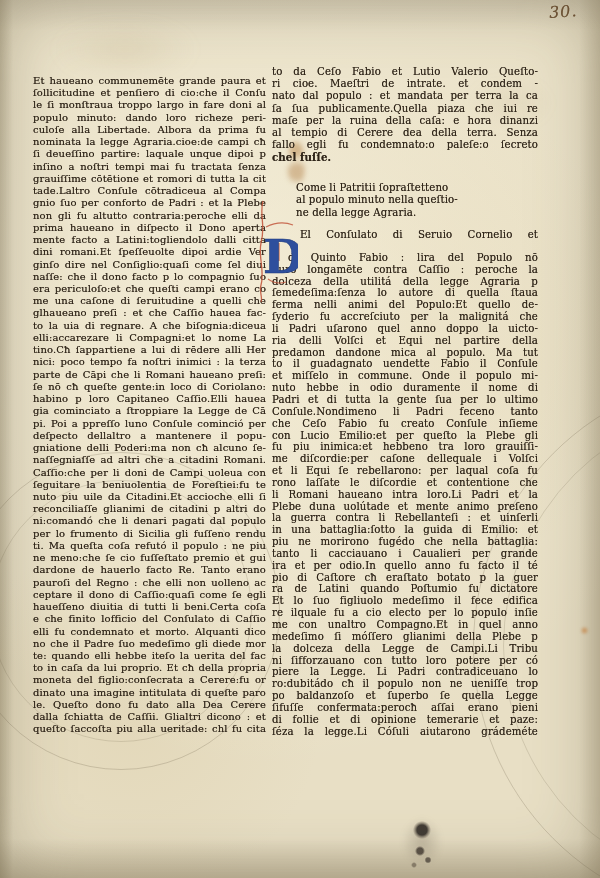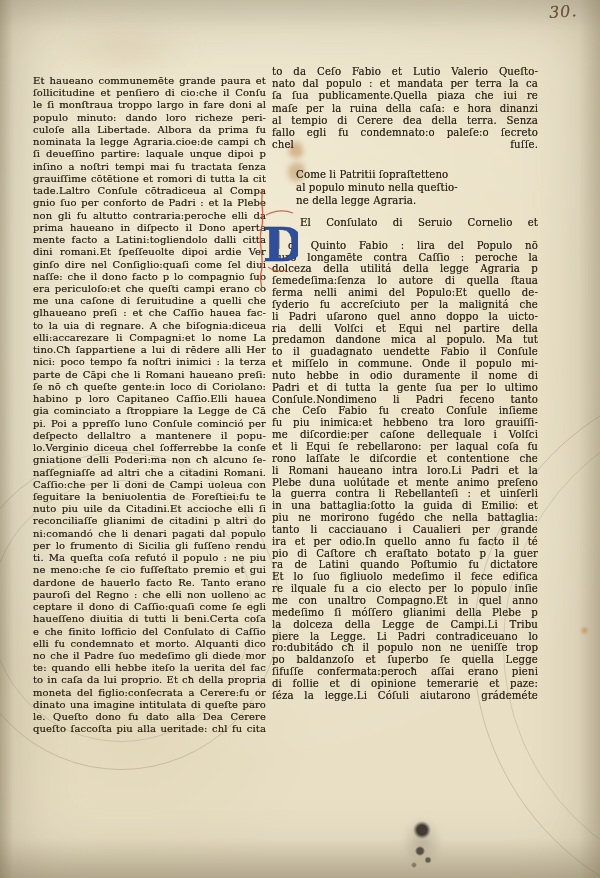--- a/index.html
+++ b/index.html
@@ -19,21 +19,21 @@
     box-shadow:inset 0 0 70px rgba(95,84,58,.38);
   }
   .tcol{position:absolute;}
   .col-left{left:33px;top:75px;width:233px;font-size:10px;line-height:12.24px;}
   .col-right{left:272px;top:66px;width:266px;font-size:10.2px;line-height:12.2px;}
   .tline{
     text-align:justify;text-align-last:justify;
     letter-spacing:.1px;
     text-shadow:0 0 .45px rgba(46,35,24,.65);
   }
-  .seg1 .tline:nth-child(8){text-align-last:left;}
+  .seg1 .tline:nth-child(8){text-align-last:left;font-weight:bold;}
   .heading{margin-top:18px;padding-left:24px;line-height:12.8px;}
   .heading .tline{text-align:left;text-align-last:left;}
   .bodyblock{margin-top:9px;line-height:11.85px;position:relative;}
   .body-lines .tline:nth-child(1){padding-left:28px;}
   .body-lines .tline:nth-child(2){padding-left:16px;margin-top:11px;}
   .initial-d{position:absolute;left:-16px;top:-30px;width:42px;height:104px;}
   .folio{
     position:absolute;left:549px;top:2px;
     font-size:16px;font-style:italic;color:#6b5134;
     transform:rotate(-4deg);letter-spacing:1px;
@@ -105,21 +105,20 @@
       <div class="tline">to la uia di regnare. A che biſognia:diceua</div>
       <div class="tline">elli:accarezare li Compagni:et lo nome La</div>
       <div class="tline">tino.Cħ ſappartiene a lui di rēdere alli Her</div>
       <div class="tline">nici: poco tempo fa noſtri inimici : la terza</div>
       <div class="tline">parte de Cāpi che li Romani haueano preſi:</div>
       <div class="tline">ſe nō cħ queſte gente:in loco di Coriolano:</div>
       <div class="tline">habino p loro Capitaneo Caſſio.Elli hauea</div>
       <div class="tline">gia cominciato a ſtroppiare la Legge de Cā</div>
       <div class="tline">pi. Poi a ppreſſo luno Conſule cominció per</div>
       <div class="tline">deſpecto dellaltro a mantenere il popu-</div>
-      <div class="tline">lo.Verginio diceua chel ſofferrebbe la conſe</div>
       <div class="tline">gniatione delli Poderi:ma non cħ alcuno ſe-</div>
       <div class="tline">naſſegniaſſe ad altri che a citadini Romani.</div>
       <div class="tline">Caſſio:che per li doni de Campi uoleua con</div>
       <div class="tline">ſeguitare la beniuolentia de Foreſtiei:fu te</div>
       <div class="tline">nuto piu uile da Citadini.Et accioche elli ſi</div>
       <div class="tline">reconciliaſſe glianimi de citadini p altri do</div>
       <div class="tline">ni:comandó che li denari pagati dal populo</div>
       <div class="tline">per lo frumento di Sicilia gli fuſſeno rendu</div>
       <div class="tline">ti. Ma queſta coſa refutó il populo : ne piu</div>
       <div class="tline">ne meno:che ſe cio fuſſeſtato premio et gui</div>
@@ -128,26 +127,28 @@
       <div class="tline">ceptare il dono di Caſſio:quaſi come ſe egli</div>
       <div class="tline">haueſſeno diuitia di tutti li beni.Certa coſa</div>
       <div class="tline">e che finito lofficio del Conſulato di Caſſio</div>
       <div class="tline">elli fu condemnato et morto. Alquanti dico</div>
       <div class="tline">no che il Padre ſuo medeſimo gli diede mor</div>
       <div class="tline">te: quando elli hebbe iteſo la uerita del fac</div>
       <div class="tline">to in caſa da lui proprio. Et cħ della propria</div>
       <div class="tline">moneta del figlio:conſecrata a Cerere:fu or</div>
       <div class="tline">dinato una imagine intitulata di queſte paro</div>
       <div class="tline">le. Queſto dono fu dato alla Dea Cerere</div>
+      <div class="tline">dalla ſchiatta de Caſſii. Glialtri dicono : et</div>
       <div class="tline">queſto ſaccoſta piu alla ueritade: chl fu cita</div>
     </div>
 
   <div class="tcol col-right">
     <div class="seg1">
         <div class="tline">to da Ceſo Fabio et Lutio Valerio Queſto-</div>
+        <div class="tline">ri cioe. Maeſtri de intrate. et condem -</div>
         <div class="tline">nato dal populo : et mandata per terra la ca</div>
         <div class="tline">ſa ſua publicamente.Quella piaza che iui re</div>
         <div class="tline">maſe per la ruina della caſa: e hora dinanzi</div>
         <div class="tline">al tempio di Cerere dea della terra. Senza</div>
         <div class="tline">fallo egli fu condemnato:o paleſe:o ſecreto</div>
         <div class="tline">chel fuſſe.</div>
       </div>
     <div class="heading">
         <div class="tline">Come li Patritii ſopraſtetteno</div>
         <div class="tline">al populo minuto nella queſtio-</div>
@@ -173,38 +174,40 @@
           <div class="tline">ſyderio fu accreſciuto per la malignitá che</div>
           <div class="tline">li Padri uſarono quel anno doppo la uicto-</div>
           <div class="tline">ria delli Volſci et Equi nel partire della</div>
           <div class="tline">predamon dandone mica al populo. Ma tut</div>
           <div class="tline">to il guadagnato uendette Fabio il Conſule</div>
           <div class="tline">et miſſelo in commune. Onde il populo mi-</div>
           <div class="tline">nuto hebbe in odio duramente il nome di</div>
           <div class="tline">Padri et di tutta la gente ſua per lo ultimo</div>
           <div class="tline">Conſule.Nondimeno li Padri feceno tanto</div>
           <div class="tline">che Ceſo Fabio fu creato Conſule inſieme</div>
+          <div class="tline">con Lucio Emilio:et per queſto la Plebe gli</div>
           <div class="tline">fu piu inimica:et hebbeno tra loro grauiſſi-</div>
           <div class="tline">me diſcordie:per caſone dellequale i Volſci</div>
           <div class="tline">et li Equi ſe rebellarono: per laqual coſa fu</div>
           <div class="tline">rono laſſate le diſcordie et contentione che</div>
           <div class="tline">li Romani haueano intra loro.Li Padri et la</div>
           <div class="tline">Plebe duna uolútade et mente animo preſeno</div>
           <div class="tline">la guerra contra li Rebellanteſi : et uinſerli</div>
           <div class="tline">in una battaglia:ſotto la guida di Emilio: et</div>
           <div class="tline">piu ne morirono fugédo che nella battaglia:</div>
           <div class="tline">tanto li cacciauano i Caualieri per grande</div>
           <div class="tline">ira et per odio.In quello anno fu facto il té</div>
           <div class="tline">pio di Caſtore cħ eraſtato botato p la guer</div>
           <div class="tline">ra de Latini quando Poſtumio fu dictatore</div>
           <div class="tline">Et lo ſuo figliuolo medeſimo il fece edifica</div>
           <div class="tline">re ilquale fu a cio electo per lo populo inſie</div>
           <div class="tline">me con unaltro Compagno.Et in quel anno</div>
           <div class="tline">medeſimo ſi móſſero glianimi della Plebe p</div>
           <div class="tline">la dolceza della Legge de Campi.Li Tribu</div>
+          <div class="tline">ni ſifforzauano con tutto loro potere per có</div>
           <div class="tline">piere la Legge. Li Padri contradiceuano lo</div>
           <div class="tline">ro:dubitádo cħ il populo non ne ueniſſe trop</div>
           <div class="tline">po baldanzoſo et ſuperbo ſe quella Legge</div>
           <div class="tline">ſifuſſe confermata:perocħ aſſai erano pieni</div>
           <div class="tline">di follie et di opinione temerarie et paze:</div>
           <div class="tline">ſéza la legge.Li Cóſuli aiutarono grádeméte</div>
         </div>
     </div>
   </div>
 

